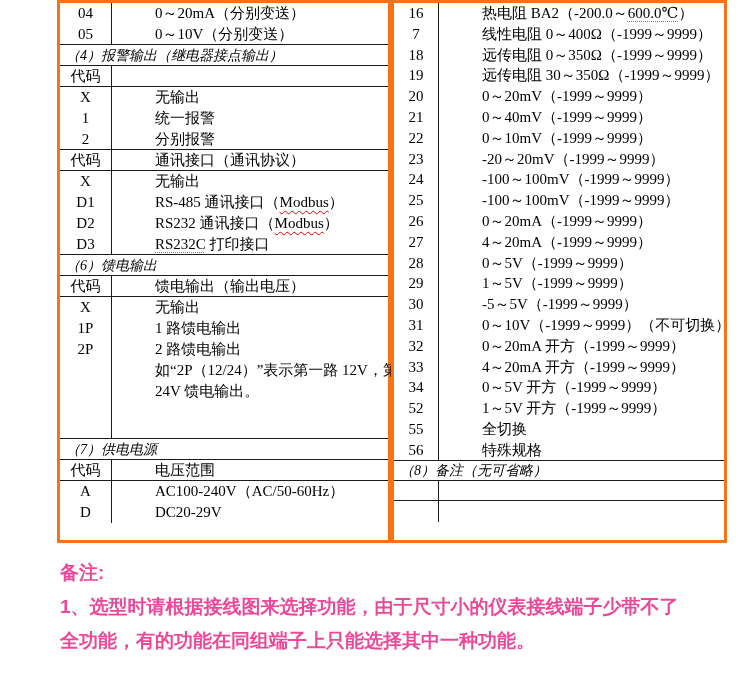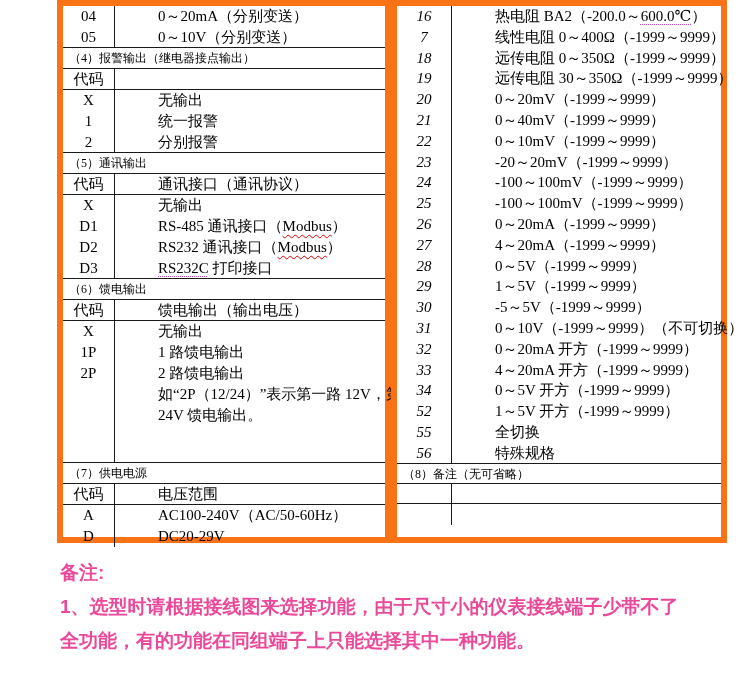--- a/index.html
+++ b/index.html
@@ -1,29 +1,29 @@
 <!DOCTYPE html>
 <html><head>
 <meta charset="utf-8">
 <style>
   html,body{margin:0;padding:0;}
   body{
     width:750px;height:679px;position:relative;background:#ffffff;
     font-family:"Liberation Serif","DejaVu Serif",serif;color:#000;
     overflow:hidden;
   }
-  .tbl{position:absolute;top:0;border:6px solid #f97316;box-sizing:border-box;background:#fff;}
+  .tbl{position:absolute;top:0;border:3px solid #f97316;box-sizing:border-box;background:#fff;}
   #ltbl{left:57px;width:334px;height:543px;}
   #rtbl{left:391px;width:336px;height:543px;}
   .r{display:flex;height:21px;line-height:21px;font-size:15px;box-sizing:border-box;}
   #rtbl .r{height:20.8px;line-height:20.8px;}
   .c{flex:none;width:52px;text-align:center;border-right:1px solid #1a1a1a;box-sizing:border-box;overflow:hidden;}
-  #rtbl .c{width:55px;font-style:italic;}
+  #rtbl .c{width:45px;}
   .d{flex:1;padding-left:8px;white-space:nowrap;overflow:visible;margin-left:35px;}
-  .sec{display:block;height:21px;line-height:21px;font-size:12px;padding-left:6px;box-sizing:border-box;white-space:nowrap;}
+  .sec{display:block;height:21px;line-height:21px;font-size:14px;padding-left:6px;box-sizing:border-box;white-space:nowrap;font-style:italic;}
   #rtbl .sec{height:20px;line-height:20px;}
   .bb{border-bottom:1px solid #1a1a1a;}
   .spacer{height:37px;}
   .e1{height:25px;}
   .e2{height:38px;}
   .scr{text-decoration:underline wavy #e00000 1px;text-underline-offset:3px;}
   .scd{text-decoration:underline dotted #c24ac2 1px;text-underline-offset:3px;}
   #notes{
     position:absolute;left:60px;top:556px;width:670px;
     font-family:"Liberation Sans","DejaVu Sans",sans-serif;
@@ -52,21 +52,20 @@
     <div class="d">无输出</div>
   </div>
   <div class="r">
     <div class="c">1</div>
     <div class="d">统一报警</div>
   </div>
   <div class="r bb">
     <div class="c">2</div>
     <div class="d">分别报警</div>
   </div>
-  <div class="sec bb">（5）通讯输出</div>
   <div class="r bb">
     <div class="c">代码</div>
     <div class="d">通讯接口（通讯协议）</div>
   </div>
   <div class="r">
     <div class="c">X</div>
     <div class="d">无输出</div>
   </div>
   <div class="r">
     <div class="c">D1</div>

